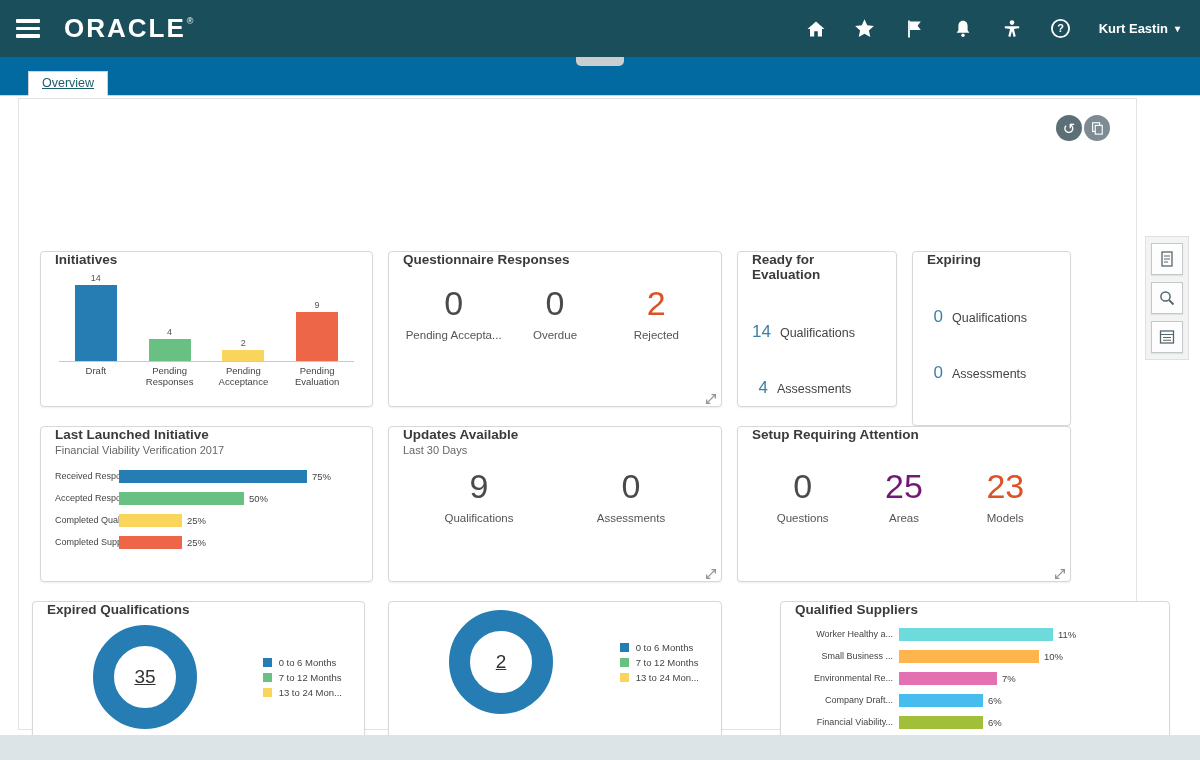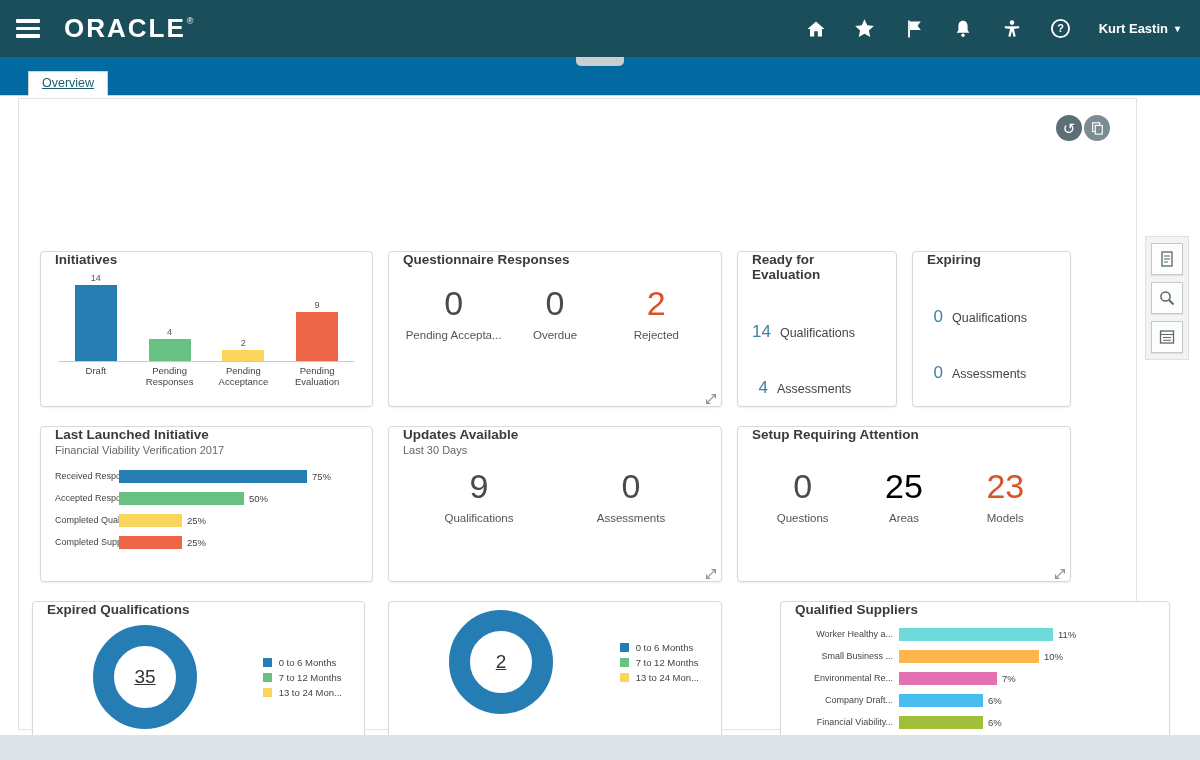--- a/index.html
+++ b/index.html
@@ -55,21 +55,21 @@
   .card { position:absolute; background:#fff; border:1px solid #d8d8d8;
     border-radius:4px; box-shadow:0 1px 2px rgba(0,0,0,.07); padding:0 14px; }
   .card-title { font-size:13.5px; font-weight:bold; color:#3b3b3b; }
   .card-sub { font-size:11px; color:#666; margin-top:2px; }
   .resize { position:absolute; right:4px; bottom:3px; width:12px; height:12px;
     cursor:pointer; opacity:.8; }
 
   #card-initiatives   { left:40px;  top:155px; width:333px; height:156px; }
   #card-questionnaire { left:388px; top:155px; width:334px; height:156px; }
   #card-ready         { left:737px; top:155px; width:160px; height:156px; }
-  #card-expiring      { left:912px; top:155px; width:159px; height:156px; }
+  #card-expiring      { left:912px; top:155px; width:159px; height:175px; }
   #card-lastlaunched  { left:40px;  top:330px; width:333px; height:156px; }
   #card-updates       { left:388px; top:330px; width:334px; height:156px; }
   #card-setup         { left:737px; top:330px; width:334px; height:156px; }
   #card-expiredq      { left:32px;  top:505px; width:333px; height:156px; }
   #card-expireda      { left:388px; top:505px; width:334px; height:156px; }
   #card-suppliers     { left:780px; top:505px; width:390px; height:156px; }
 
   
   .metrics { display:flex; margin-top:18px; }
   .metric { flex:1; text-align:center; }
@@ -346,21 +346,21 @@
   </div>
 
   <div class="card" id="card-setup">
     <div class="card-title">Setup Requiring Attention</div>
     <div class="metrics" style="margin-top:26px">
         <div class="metric">
           <div class="metric-value">0</div>
           <div class="metric-label">Questions</div>
         </div>
         <div class="metric">
-          <div class="metric-value" style="color: #000000;">25</div>
+          <div class="metric-value" style="color: #701a75;">25</div>
           <div class="metric-label">Areas</div>
         </div>
         <div class="metric">
           <div class="metric-value" style="color: rgb(221, 81, 39);">23</div>
           <div class="metric-label">Models</div>
         </div>
       </div>
     <span class="resize"><svg width="12" height="12" viewBox="0 0 11 11">
           <path d="M1.5 9.5 L9.5 1.5 M6 1.5 H9.5 V5 M5 9.5 H1.5 V6" stroke="#7a7a7a" stroke-width="1.2" fill="none"></path>
         </svg></span>

